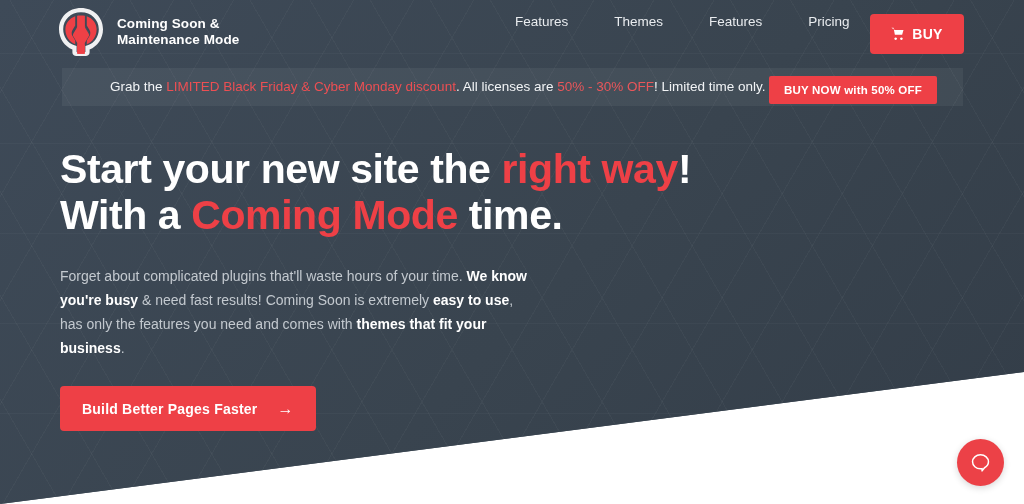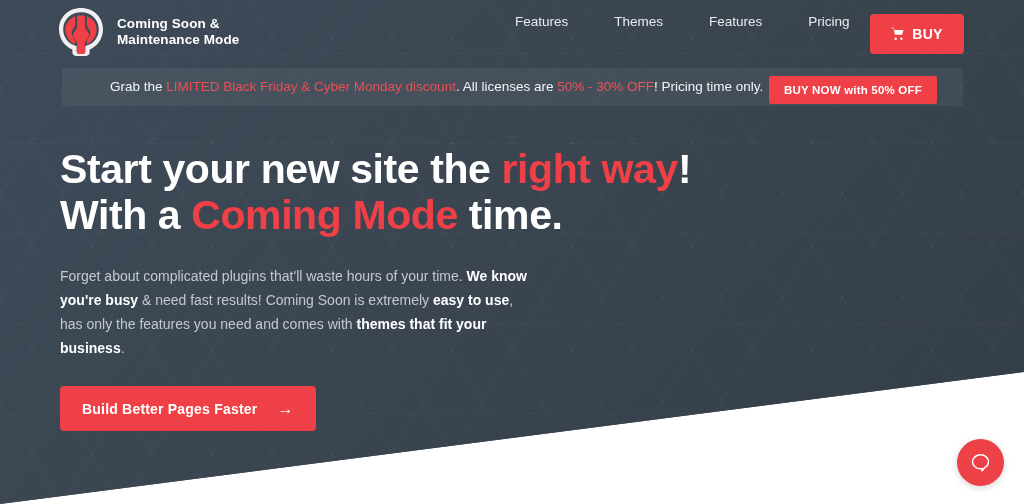--- a/index.html
+++ b/index.html
@@ -245,21 +245,21 @@
 
     <button class="buy-btn">
       <svg class="cart-icon" viewBox="0 0 24 24" fill="#ffffff">
         <path d="M0.6 1.2 h3.4 l2.2 11.1 h11.6 l2.2 -7.6 H6.1 l0 -0 Z M7.4 16.6 a2.1 2.1 0 1 0 0.1 0 Z M16.6 16.6 a2.1 2.1 0 1 0 0.1 0 Z"></path>
       </svg>
       <span>BUY</span>
     </button>
   </div>
 
   <div class="promo">
-    <div class="promo-text"><span>Grab the </span><span class="hl">LIMITED Black Friday &amp; Cyber Monday discount</span><span>. All licenses are </span><span class="hl2">50% - 30% OFF</span><span>! Pricing time only.</span></div>
+    <div class="promo-text"><span>Grab the </span><span class="hl">LIMITED Black Friday &amp; Cyber Monday discount</span><span>. All licenses are </span><span class="hl2">50% - 30% OFF</span><span>! Limited time only.</span></div>
     <button class="promo-btn">BUY NOW with 50% OFF</button>
   </div>
 
   <div class="hero-copy">
 
     <h1 class="headline">
       <span><span>Start your new site the </span><span class="red">right way</span><span>!</span></span><br>
       <span><span>With a </span><span class="red">Coming Mode</span><span> time.</span></span>
     </h1>
 

